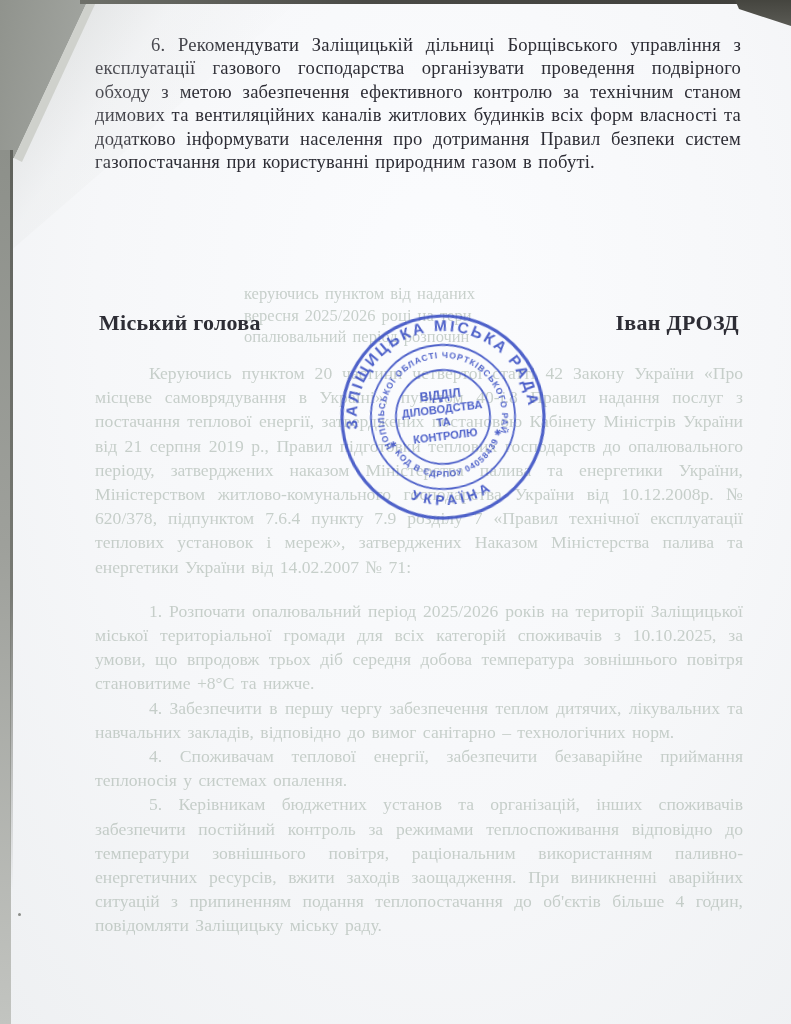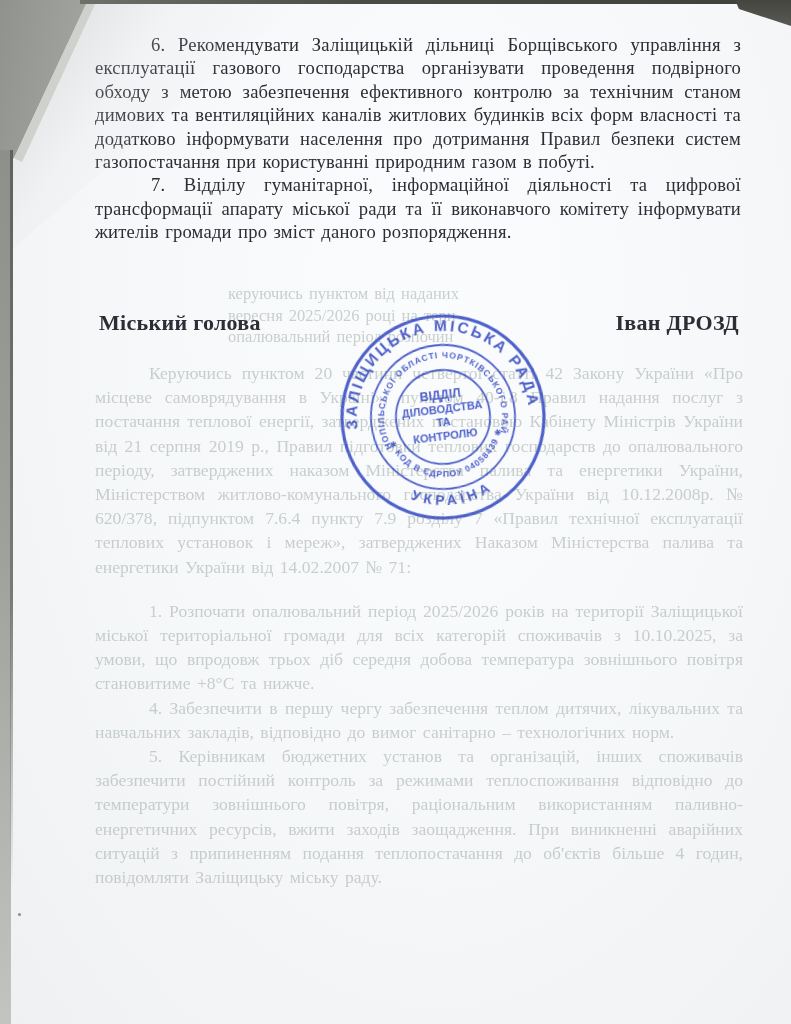--- a/index.html
+++ b/index.html
@@ -61,21 +61,21 @@
     position:absolute;left:99px;top:310px;width:640px;z-index:3;
     display:flex;justify-content:space-between;
     font-weight:bold;font-size:22px;color:#2d2d35;letter-spacing:0.3px;
   }
   
   .ghost{
     position:absolute;z-index:1;color:#9fada3;opacity:0.55;
     filter:blur(0.7px);text-align:justify;word-spacing:2px;
   }
   .ghost-frag{
-    left:228px;top:283px;width:345px;
+    left:244px;top:283px;width:345px;
     font-size:16.5px;line-height:21.5px;text-align:left;
   }
   .ghost-frag div{white-space:nowrap;overflow:hidden;}
   .ghost-main{
     left:95px;top:361px;width:648px;
     font-size:17.6px;line-height:24.2px;
   }
   .ghost-main p{margin:0;text-indent:54px;}
   .ghost-main p.gap{margin-top:20px;}
   
@@ -106,26 +106,26 @@
 
   <div class="ghost ghost-frag">
     <div>керуючись пунктом від наданих</div>
     <div>вересня 2025/2026 році на тери</div>
     <div>опалювальний період розпочин</div>
   </div>
   <div class="ghost ghost-main">
     <p>Керуючись пунктом 20 частини четвертої статті 42 Закону України «Про місцеве самоврядування в Україні», пунктом 40-ї.8 Правил надання послуг з постачання теплової енергії, затверджених постановою Кабінету Міністрів України від 21 серпня 2019 р., Правил підготовки теплових господарств до опалювального періоду, затверджених наказом Міністерства палива та енергетики України, Міністерством житлово-комунального господарства України від 10.12.2008р. № 620/378, підпунктом 7.6.4 пункту 7.9 розділу 7 «Правил технічної експлуатації теплових установок і мереж», затверджених Наказом Міністерства палива та енергетики України від 14.02.2007 № 71:</p>
     <p class="gap">1. Розпочати опалювальний період 2025/2026 років на території Заліщицької міської територіальної громади для всіх категорій споживачів з 10.10.2025, за умови, що впродовж трьох діб середня добова температура зовнішнього повітря становитиме +8°С та нижче.</p>
     <p>4. Забезпечити в першу чергу забезпечення теплом дитячих, лікувальних та навчальних закладів, відповідно до вимог санітарно – технологічних норм.</p>
+    <p>4. Споживачам теплової енергії, забезпечити безаварійне приймання теплоносія у системах опалення.</p>
     <p>5. Керівникам бюджетних установ та організацій, інших споживачів забезпечити постійний контроль за режимами теплоспоживання відповідно до температури зовнішнього повітря, раціональним використанням паливно-енергетичних ресурсів, вжити заходів заощадження. При виникненні аварійних ситуацій з припиненням подання теплопостачання до об'єктів більше 4 годин, повідомляти Заліщицьку міську раду.</p>
   </div>
 
   <div class="doc-text">
     <p>6. Рекомендувати Заліщицькій дільниці Борщівського управління з експлуатації газового господарства організувати проведення подвірного обходу з метою забезпечення ефективного контролю за технічним станом димових та вентиляційних каналів житлових будинків всіх форм власності та додатково інформувати населення про дотримання Правил безпеки систем газопостачання при користуванні природним газом в побуті.</p>
-    <p>7. Відділу гуманітарної, інформаційної діяльності та цифрової трансформації апарату міської ради та її виконавчого комітету інформувати жителів громади про зміст даного розпорядження.</p>
   </div>
 
   <div class="sig-row">
     <span>Міський голова</span>
     <span>Іван ДРОЗД</span>
   </div>
 
   <svg class="stamp" viewBox="0 0 222 222">
     <defs>
       <path id="arc-outer-top" d="M 45.1 166.3 A 86 86 0 1 1 176.9 166.3"></path>

